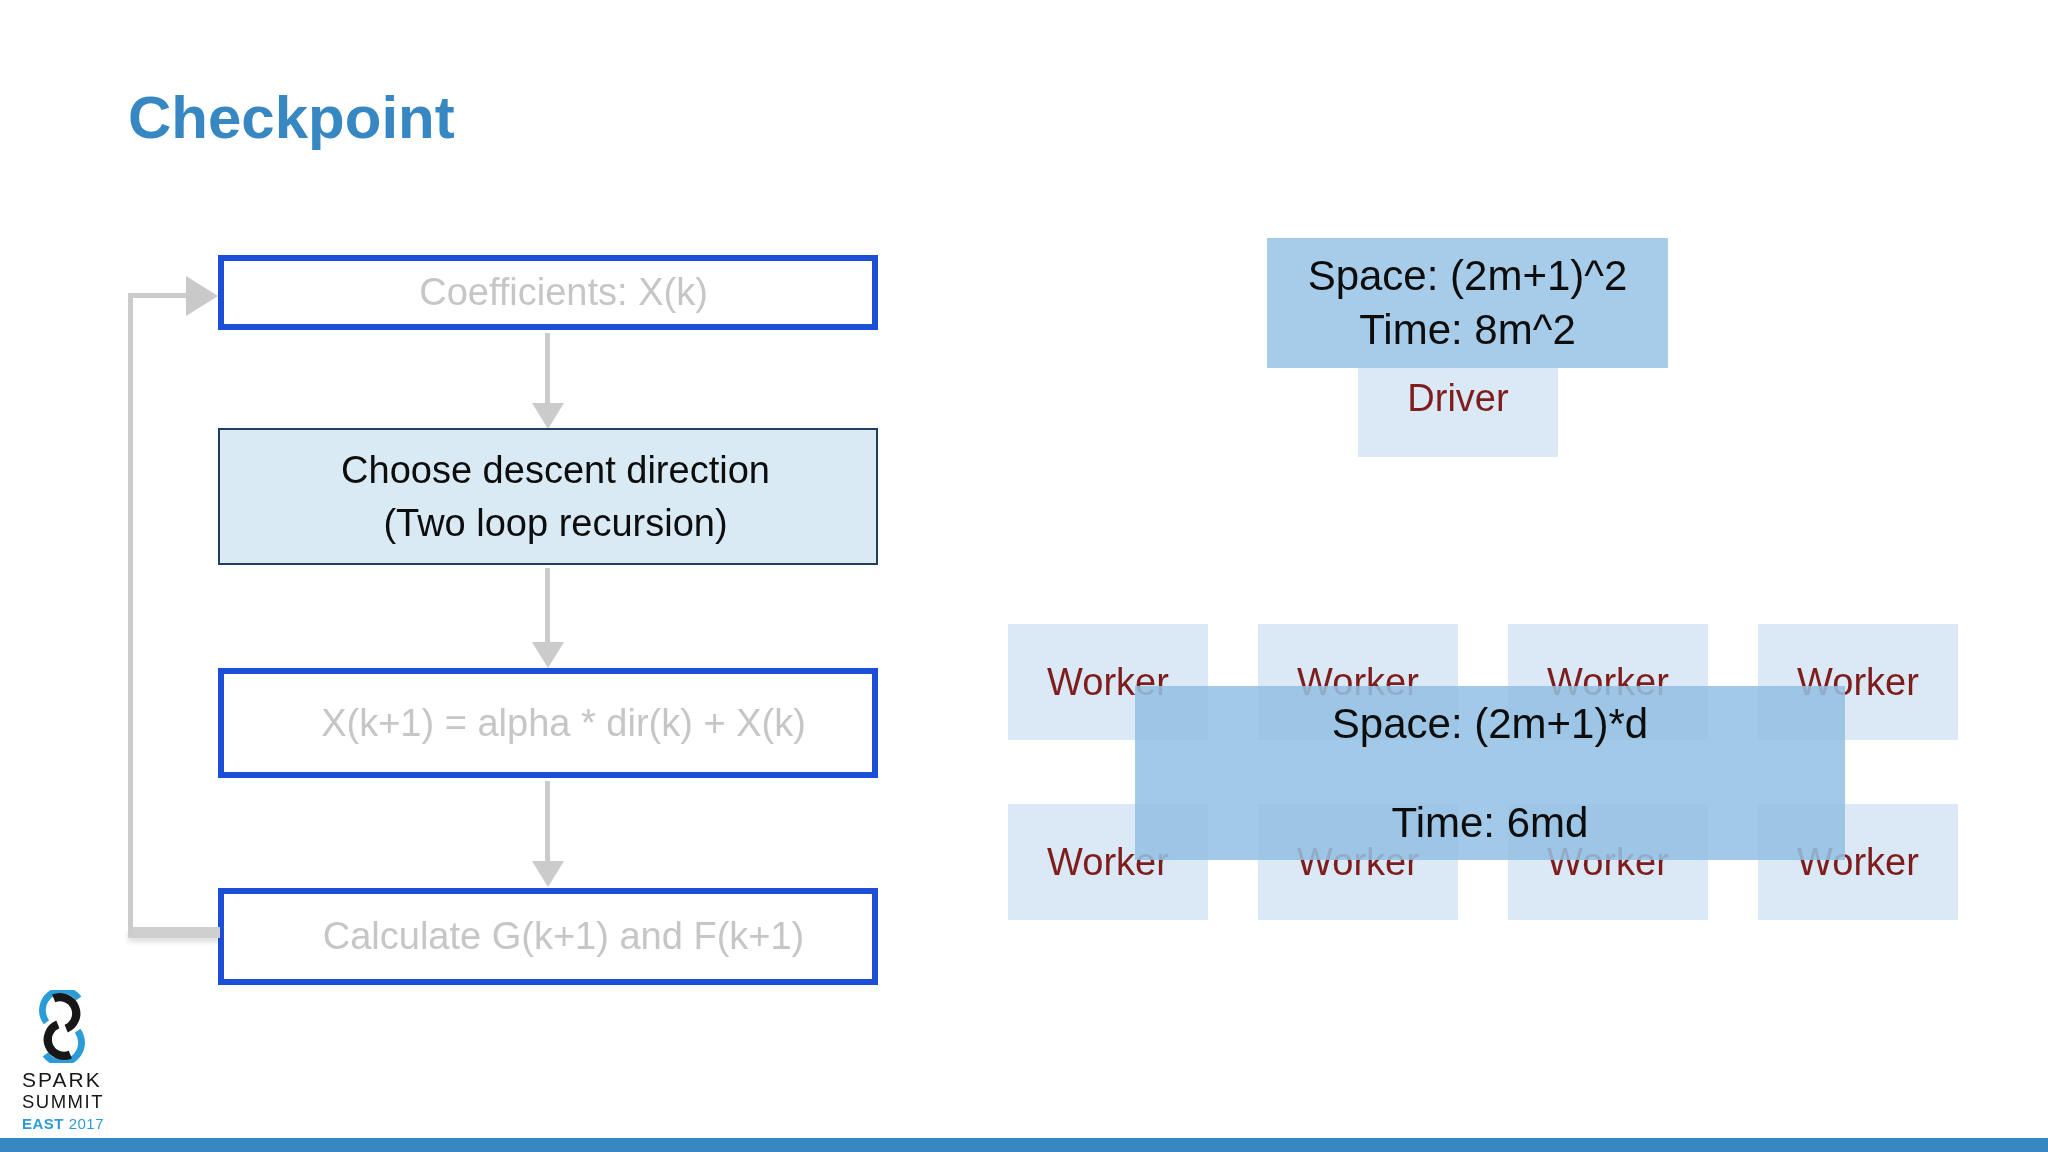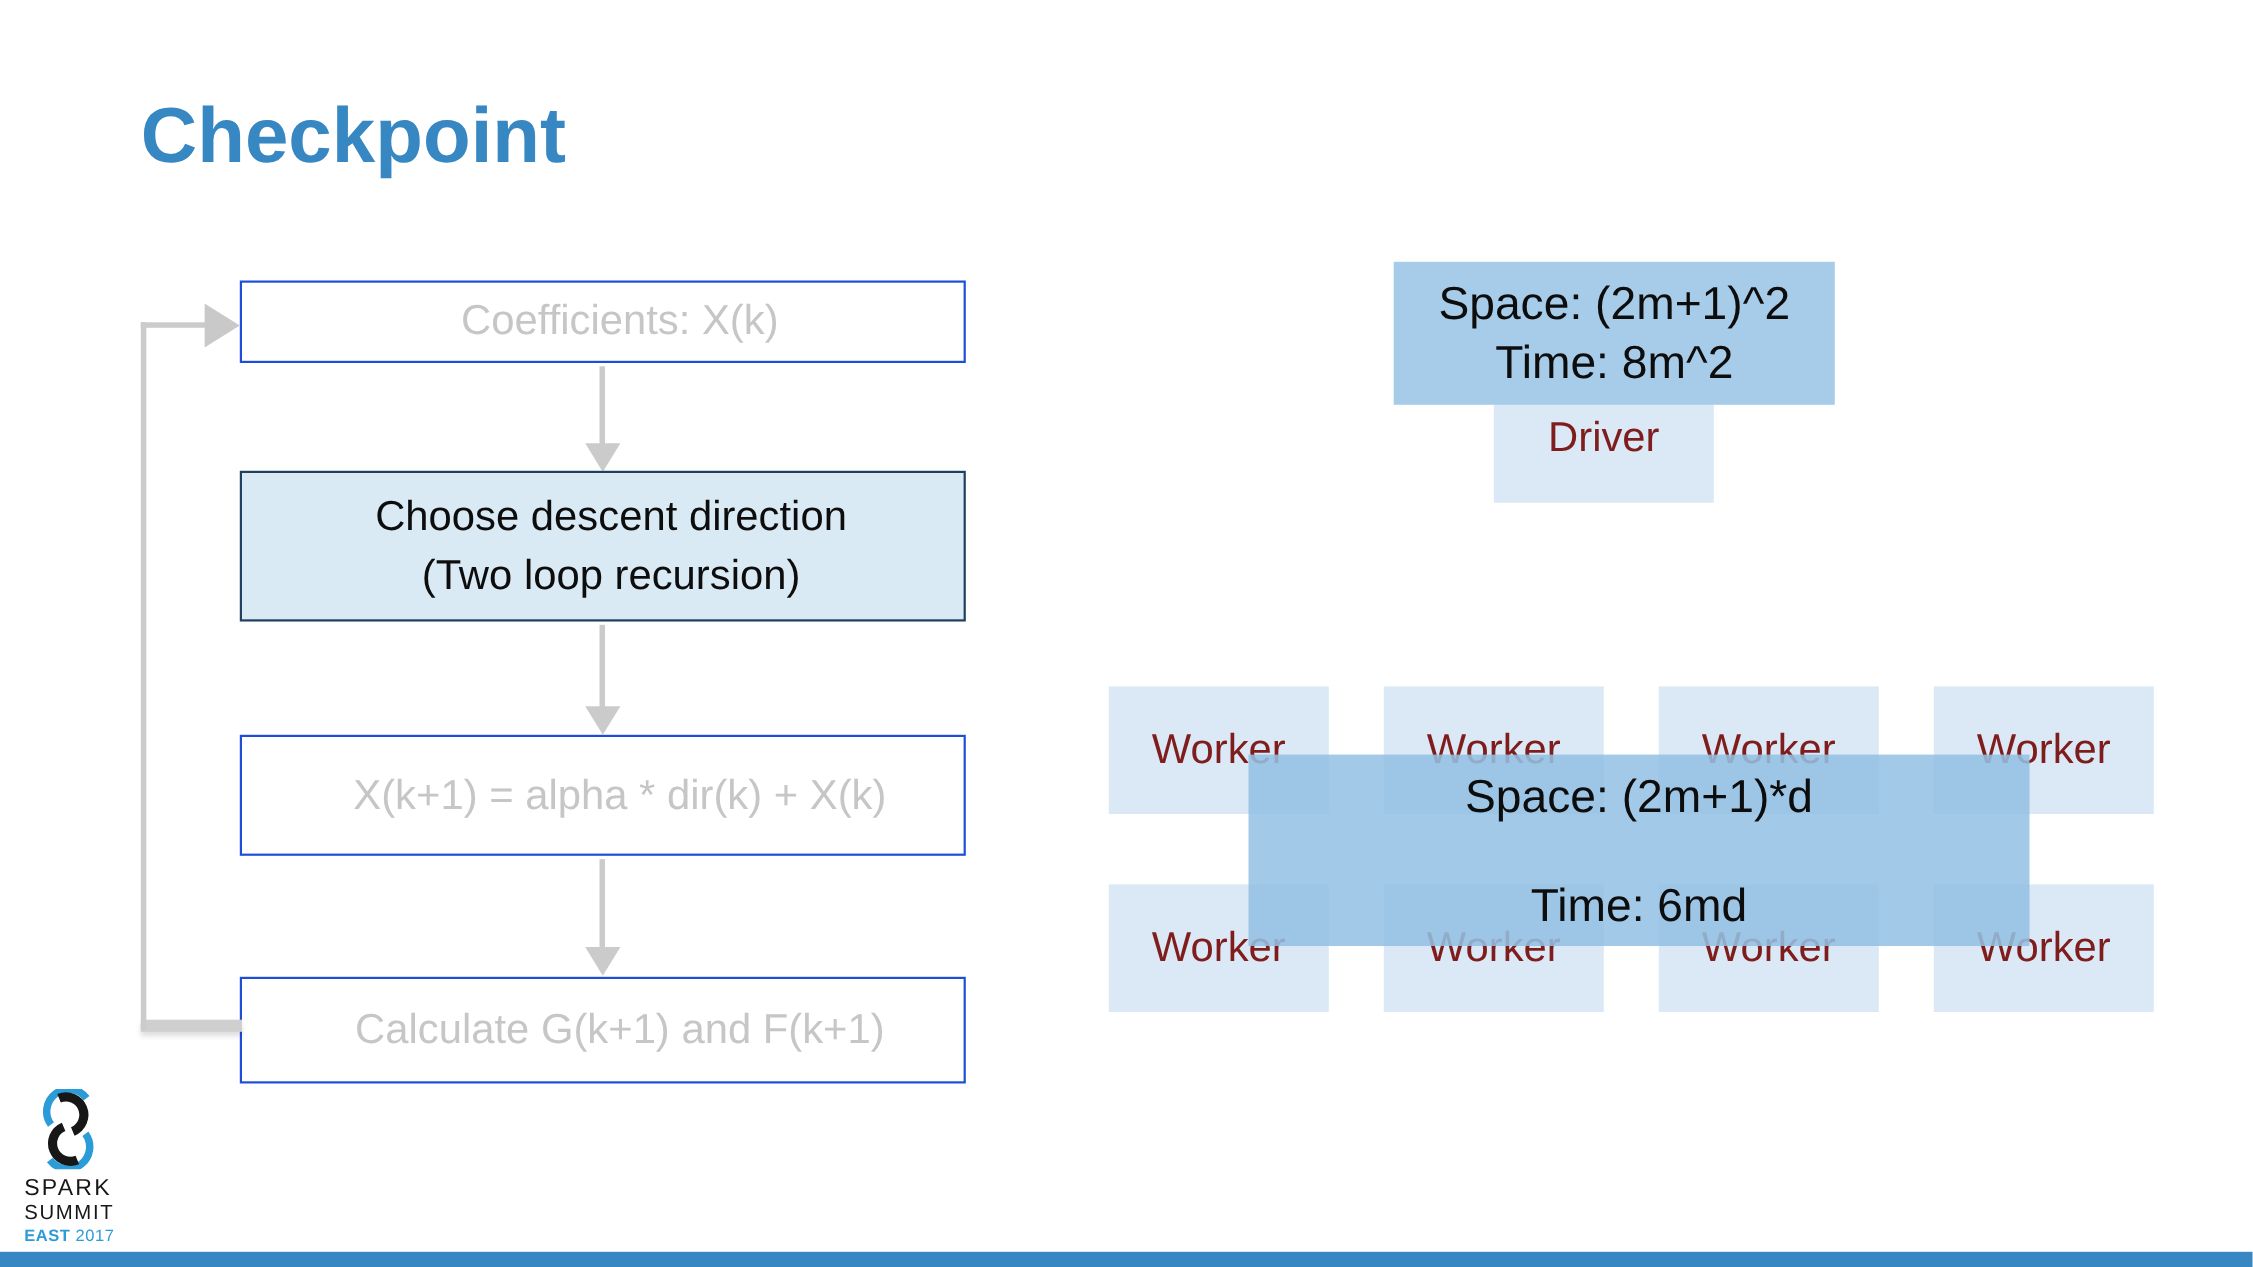--- a/index.html
+++ b/index.html
@@ -6,31 +6,31 @@
   .slide{
     position:relative;
     width:2048px;height:1152px;
     background:#ffffff;
     overflow:hidden;
     font-family:"Liberation Sans", sans-serif;
   }
   
   .title{
     position:absolute;left:128px;top:88px;
-    font-size:71px;font-weight:700;color:#3787C2;
+    font-size:60px;font-weight:700;color:#3787C2;
     letter-spacing:0px;line-height:1;
   }
   
   .fbox{
     position:absolute;left:218px;width:660px;
     box-sizing:border-box;
     display:flex;flex-direction:column;align-items:center;justify-content:center;
     text-align:center;font-size:38px;line-height:1.38;
   }
-  .fbox.inactive{border:2px solid #1d4ed8;color:#C6C6C6;background:#ffffff;padding-left:31px;}
+  .fbox.inactive{border:6px solid #1d4ed8;color:#C6C6C6;background:#ffffff;padding-left:31px;}
   .fbox.active{border:2px solid #20405F;color:#0d0d0d;background:#D9EAF5;padding-left:15px;}
   .step0{top:255px;height:75px;}
   .step1{top:428px;height:137px;}
   .step2{top:668px;height:110px;}
   .step3{top:888px;height:97px;justify-content:center;}
   .vstem{position:absolute;left:545px;width:5px;background:#CBCBCB;}
   .vhead{
     position:absolute;left:532px;width:0;height:0;
     border-left:16px solid transparent;border-right:16px solid transparent;
     border-top:26px solid #CBCBCB;

